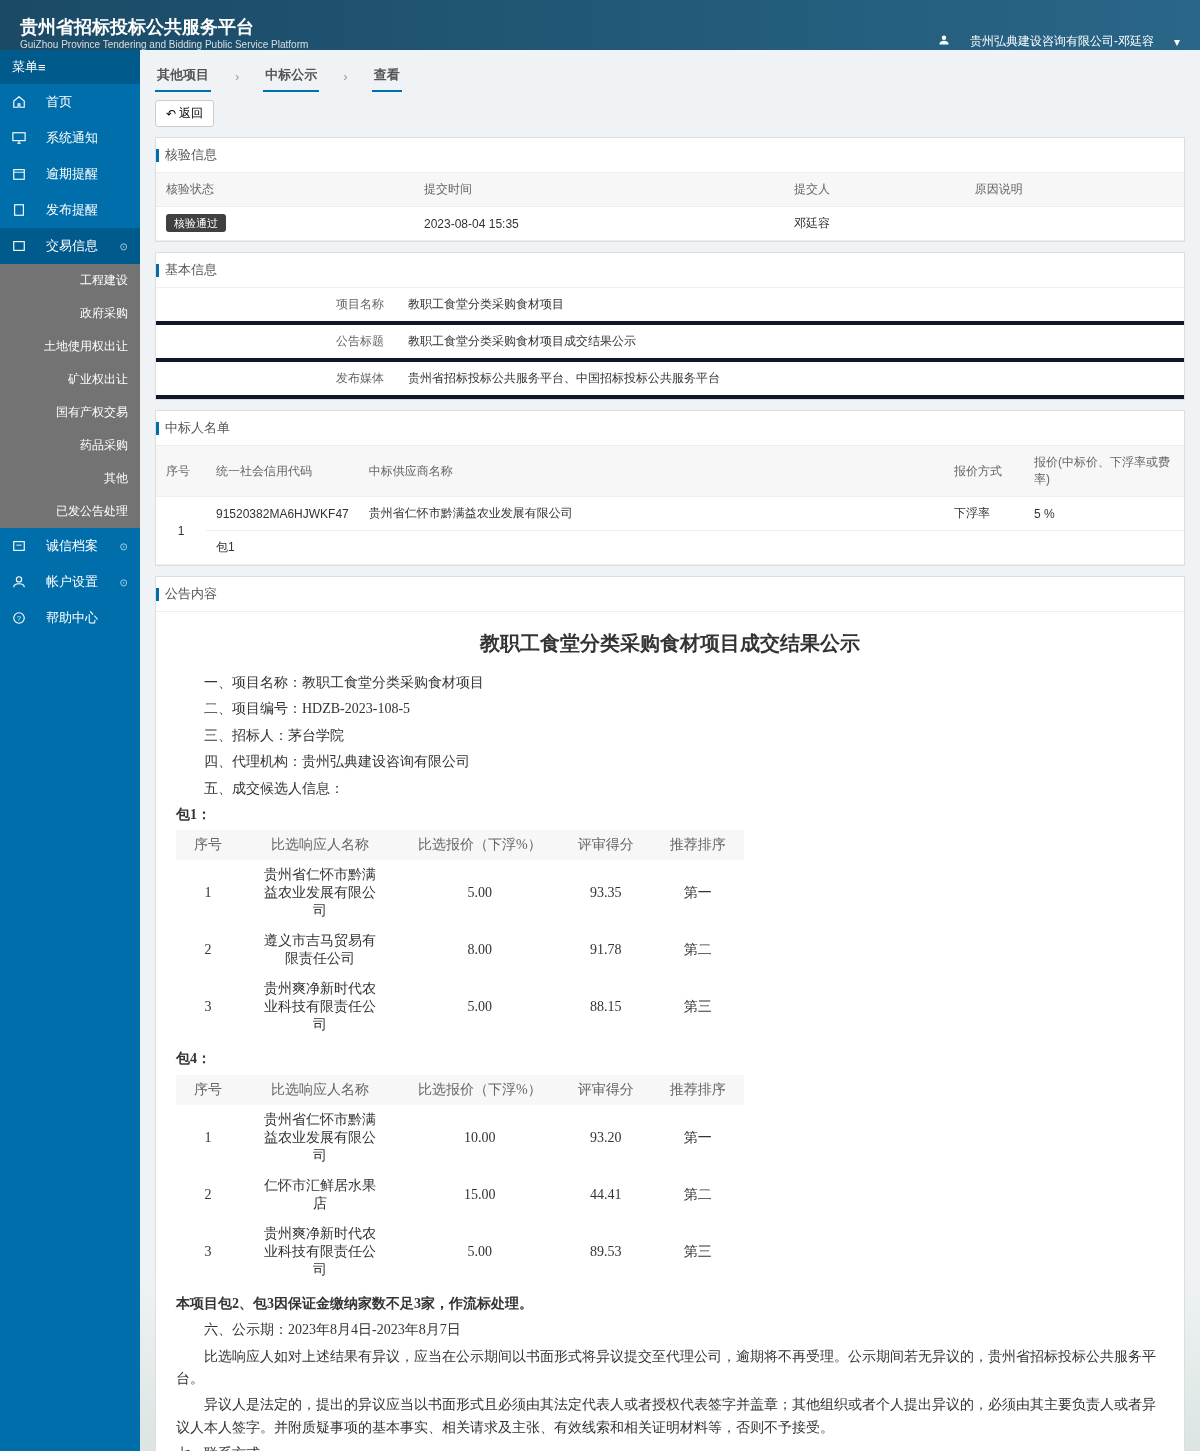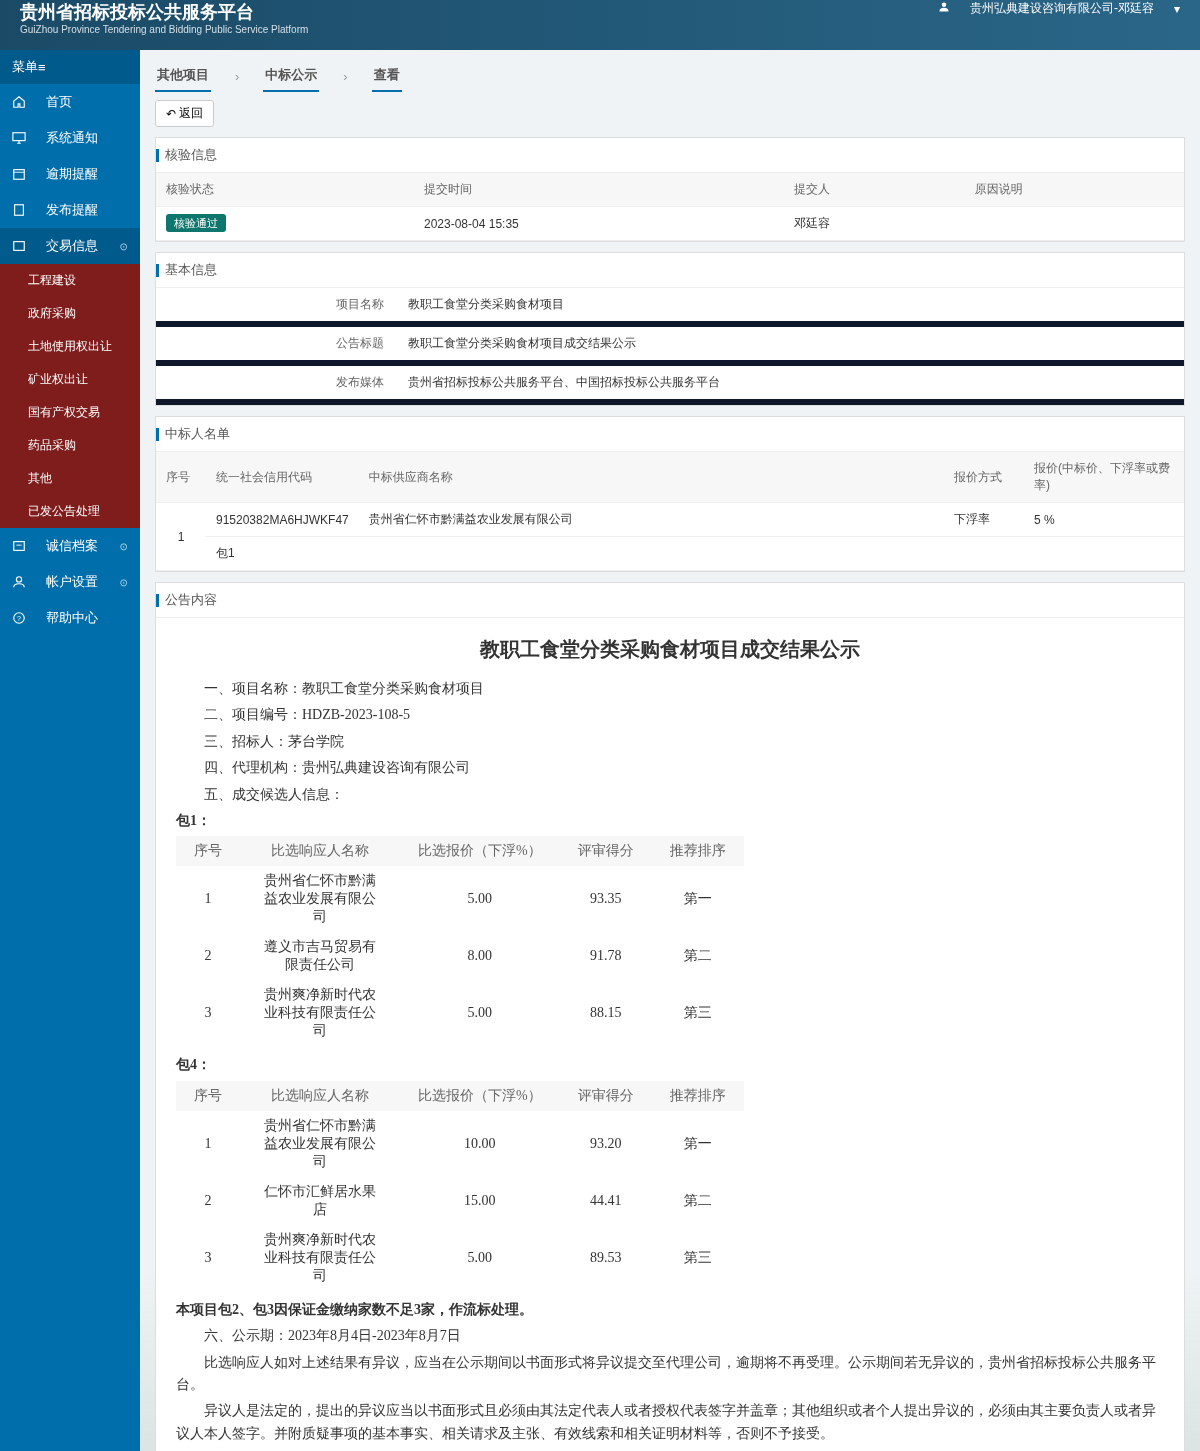--- a/index.html
+++ b/index.html
@@ -1,43 +1,43 @@
 <!DOCTYPE html>
 <html><head>
 <meta charset="utf-8">
 <style>
 * { box-sizing: border-box; margin: 0; padding: 0; }
 body { font-family: "Microsoft YaHei", Arial, sans-serif; font-size: 13px; background: #f0f3f5; color: #333; }
-.header { background: linear-gradient(to right, #1a4a66, #2a6688); height: 50px; display: flex; align-items: flex-start; padding: 0 20px; color: #fff; justify-content: space-between; }
+.header { background: linear-gradient(to right, #1a4a66, #2a6688); height: 50px; display: flex; align-items: flex-end; padding: 0 20px; color: #fff; justify-content: space-between; }
 .header-left { display: flex; flex-direction: column; }
 .header-title { font-size: 18px; font-weight: bold; }
 .header-sub { font-size: 10px; opacity: 0.8; }
 .header-right { font-size: 12px; display:flex; align-items:center; gap:20px;}
 .layout { display: flex; }
 .sidebar { width: 140px; background: #006eab; color: #fff; min-height: calc(100vh - 50px); }
 .sidebar-header { background: #005a8c; padding: 8px 12px; display: flex; justify-content: flex-start; align-items: center; font-size: 13px; }
 .menu-item { padding: 9px 12px; display: flex; align-items: center; gap: 20px; cursor: pointer; font-size: 13px; }
 .menu-item.active { background: #005a8c; }
-.submenu { background: #7f1d1d; }
+.submenu { background: #737373; text-align: right; }
 .submenu-item { padding: 8px 12px 8px 28px; font-size: 12px; cursor: pointer; }
 .menu-icon { width: 14px; height: 14px; display: inline-flex; align-items:center; justify-content:center;}
 .chevron { margin-left: auto; font-size: 10px; opacity:0.7;}
 .main { flex: 1; padding: 10px 15px; }
 .breadcrumb { display: flex; gap: 24px; align-items: center; margin-bottom: 8px; font-size: 13px; }
 .bc-item { padding: 6px 2px; border-bottom: 2px solid #006eab; color: #555; font-weight: bold;}
 .bc-sep { color: #999; }
 .back-btn { border: 1px solid #ccc; background: #fff; padding: 4px 10px; border-radius: 3px; cursor: pointer; font-size: 12px; display:inline-flex; align-items:center; gap:3px; margin-bottom:10px;}
 .panel { background: #fff; border: 1px solid #ddd; margin-bottom: 10px; }
 .panel-header { padding: 8px 0; border-bottom: 1px solid #eee; font-size: 13px; color: #555; display:flex; align-items:center; gap:6px;}
 .panel-header::before { content:""; display:inline-block; width:3px; height:13px; background:#006eab;}
 table { width: 100%; border-collapse: collapse; }
 th, td { padding: 8px 10px; text-align: left; font-size: 12px; border-bottom: 1px solid #eee; }
 th { background: #f7f7f7; color: #666; font-weight: normal;}
-.badge-green { background: #0f766e; color: #fff; padding: 3px 8px; border-radius: 3px; font-size: 11px; }
-.info-row { display: flex; border-bottom: 6px solid #0f172a; }
+.badge-green { background: #404040; color: #fff; padding: 3px 8px; border-radius: 3px; font-size: 11px; }
+.info-row { display: flex; border-bottom: 4px solid #0f172a; }
 .info-label { width: 240px; text-align: right; padding: 8px 12px; color: #666; background:#fff; font-size:12px;}
 .info-value { flex: 1; padding: 8px 12px; font-size:12px;}
 .content-body { padding: 10px 20px 20px; }
 .notice-title { text-align: center; font-size: 20px; font-weight: bold; font-family: SimSun, serif; margin: 8px 0 15px; }
 .content-body p { margin: 4px 0; font-size: 14px; font-family: SimSun, serif; line-height:1.6;}
 .indent { text-indent: 2em; }
 .pkg-label { font-weight: bold; margin-top:6px;}
 .result-table { margin: 4px 0 8px; width:auto;}
 .result-table th, .result-table td { border: none; text-align: center; padding: 6px 18px; font-family: SimSun, serif; font-size:14px;}
 .bold { font-weight: bold;}

